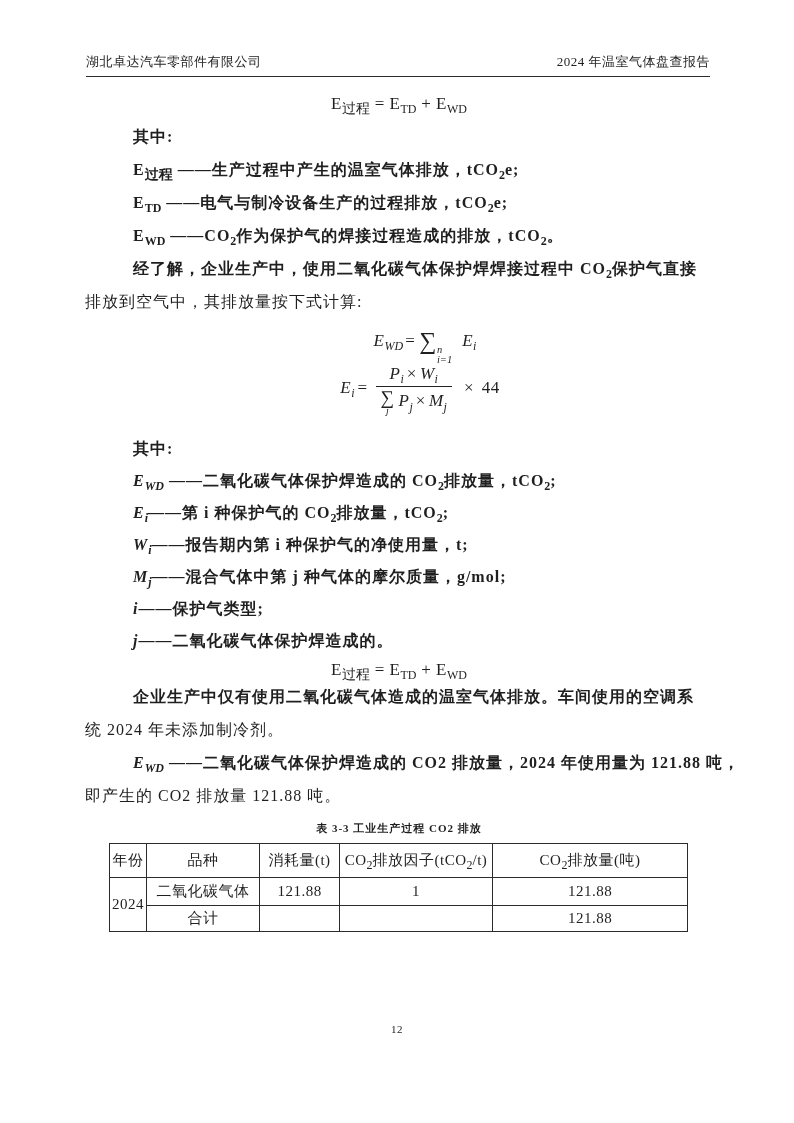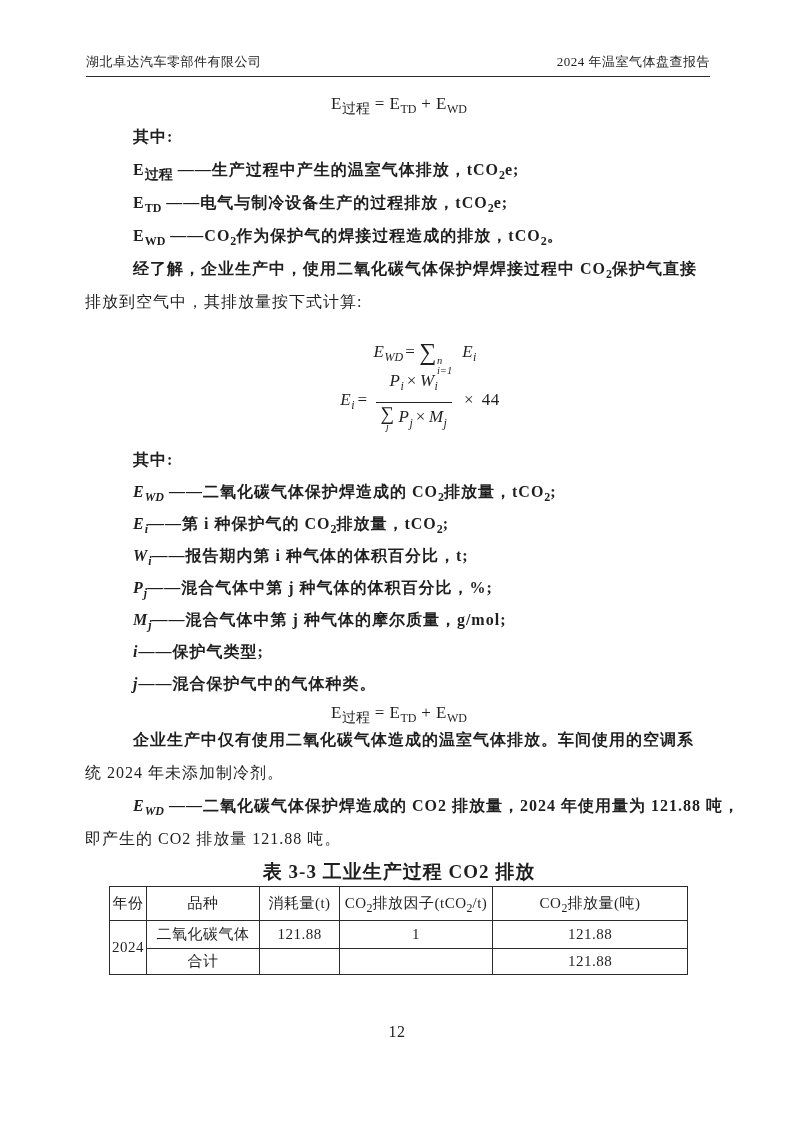--- a/index.html
+++ b/index.html
@@ -35,69 +35,69 @@
 
   sub { font-size:12px; line-height:0; letter-spacing:0; }
   sub.cjk { font-size:14px; }
   .it { font-style:italic; }
 
   
   .formula { text-align:center; letter-spacing:0.5px; white-space:nowrap; }
   .f-proc { height:32px; line-height:32px; font-size:17px; }
   .f-proc.repeat { margin-top:-3px; }
 
-  .f-sum { margin-top:16px; height:36px; line-height:36px; font-size:17px; padding-left:52px; }
+  .f-sum { margin-top:5px; height:36px; line-height:36px; font-size:17px; padding-left:52px; }
   .f-sum .eq { padding:0 2px; }
   .sigma { font-size:24px; font-style:normal; vertical-align:-3px; padding-left:2px; }
   .limits {
     display:inline-flex; flex-direction:column; align-items:flex-start;
     font-size:10.5px; line-height:10px; vertical-align:-7px;
     font-style:italic; letter-spacing:0; padding-right:4px;
   }
   .f-sum .rhs { margin-left:6px; }
 
   .f-frac { height:58px; line-height:58px; font-size:17px; padding-left:42px; }
   .f-frac .eq { padding:0 3px; }
   .frac {
     display:inline-flex; flex-direction:column; align-items:center;
     vertical-align:middle; line-height:normal; margin:0 5px;
   }
-  .frac .num { border-bottom:1.4px solid #222; padding:1px 14px 12px; line-height:19px; }
+  .frac .num { border-bottom:1.4px solid #222; padding:1px 14px 3px; line-height:19px; }
   .frac .den { padding-top:2px; line-height:normal; white-space:nowrap; }
   .sigma-stack {
     display:inline-flex; flex-direction:column; align-items:center;
     vertical-align:middle; margin-right:4px;
   }
   .sigma-stack .ss-s { font-size:19px; line-height:17px; font-style:normal; }
   .sigma-stack .ss-j { font-size:10px; line-height:10px; }
   .op { font-style:normal; padding:0 3px; }
   .tail { padding-left:4px; }
 
   
   .tbl-caption {
-    text-align:center; font-weight:bold; font-size:19px;
+    text-align:center; font-weight:bold; font-size:11px;
     line-height:33px; letter-spacing:1px;
   }
   table.data {
     border-collapse:collapse; table-layout:fixed;
     width:578px; margin:-2px 16px 0 24px;
     font-size:15px; letter-spacing:0.5px;font-family:Liberation Serif, serif;
   }
   table.data th, table.data td {
     border:1.4px solid #2b2b2b; text-align:center; vertical-align:middle;
     font-weight:normal; padding:0; overflow:hidden;
   }
   tr.hrow { height:34px; }
   tr.row1 { height:28px; }
   tr.row2 { height:26px; }
 
   
   .pagenum {
     position:absolute; top:1023px; left:0; width:794px;
-    text-align:center; font-size:16px; letter-spacing:0.5px;
+    text-align:center; font-size:11px; letter-spacing:0.5px;
   }
 </style>
 </head>
 <body>
 
 <div class="page">
 
   <div class="hdr">
     <span>湖北卓达汽车零部件有限公司</span>
     <span>2024 年温室气体盘查报告</span>
@@ -134,25 +134,24 @@
               <span class="ss-j it">j</span>
             </span><span class="it">P</span><sub class="it">j</sub><span class="op">×</span><span class="it">M</span><sub class="it">j</sub></span>
         </span><span class="tail"><span class="op">×</span> <span>44</span></span>
     </div>
 
     <p class="line indent" style="margin-top:15px;">其中:</p>
 
     <div class="defs2">
       <p class="line indent"><span class="it">E</span><sub class="it">WD</sub><span> ——二氧化碳气体保护焊造成的 CO</span><sub>2</sub><span>排放量，tCO</span><sub>2</sub><span>;</span></p>
       <p class="line indent"><span class="it">E</span><sub class="it">i</sub><span>——第 i 种保护气的 CO</span><sub>2</sub><span>排放量，tCO</span><sub>2</sub><span>;</span></p>
-      <p class="line indent"><span class="it">W</span><sub class="it">i</sub><span>——报告期内第 i 种气体的体积百分比，t;</span></p>
-      <p class="line indent"><span class="it">P</span><sub class="it">j</sub><span>——混合气体中第 j 种气体的体积百分比，%;</span></p>
+      <p class="line indent"><span class="it">W</span><sub class="it">i</sub><span>——报告期内第 i 种保护气的净使用量，t;</span></p>
       <p class="line indent"><span class="it">M</span><sub class="it">j</sub><span>——混合气体中第 j 种气体的摩尔质量，g/mol;</span></p>
       <p class="line indent"><span class="it">i</span><span>——保护气类型;</span></p>
-      <p class="line indent"><span class="it">j</span><span>——混合保护气中的气体种类。</span></p>
+      <p class="line indent"><span class="it">j</span><span>——二氧化碳气体保护焊造成的。</span></p>
     </div>
 
 
     <div class="formula f-proc repeat"><span>E</span><sub class="cjk">过程</sub><span> = E</span><sub>TD</sub><span> + E</span><sub>WD</sub></div>
 
     <p class="line indent" style="margin-top:-6px;"><span>企业生产中仅有使用二氧化碳气体造成的温室气体排放。车间使用的空调系</span></p>
     <p class="line"><span>统 2024 年未添加制冷剂。</span></p>
 
     <p class="line indent"><span class="it">E</span><sub class="it">WD</sub><span> ——二氧化碳气体保护焊造成的 CO2 排放量，2024 年使用量为 121.88 吨，</span></p>
     <p class="line"><span>即产生的 CO2 排放量 121.88 吨。</span></p>

